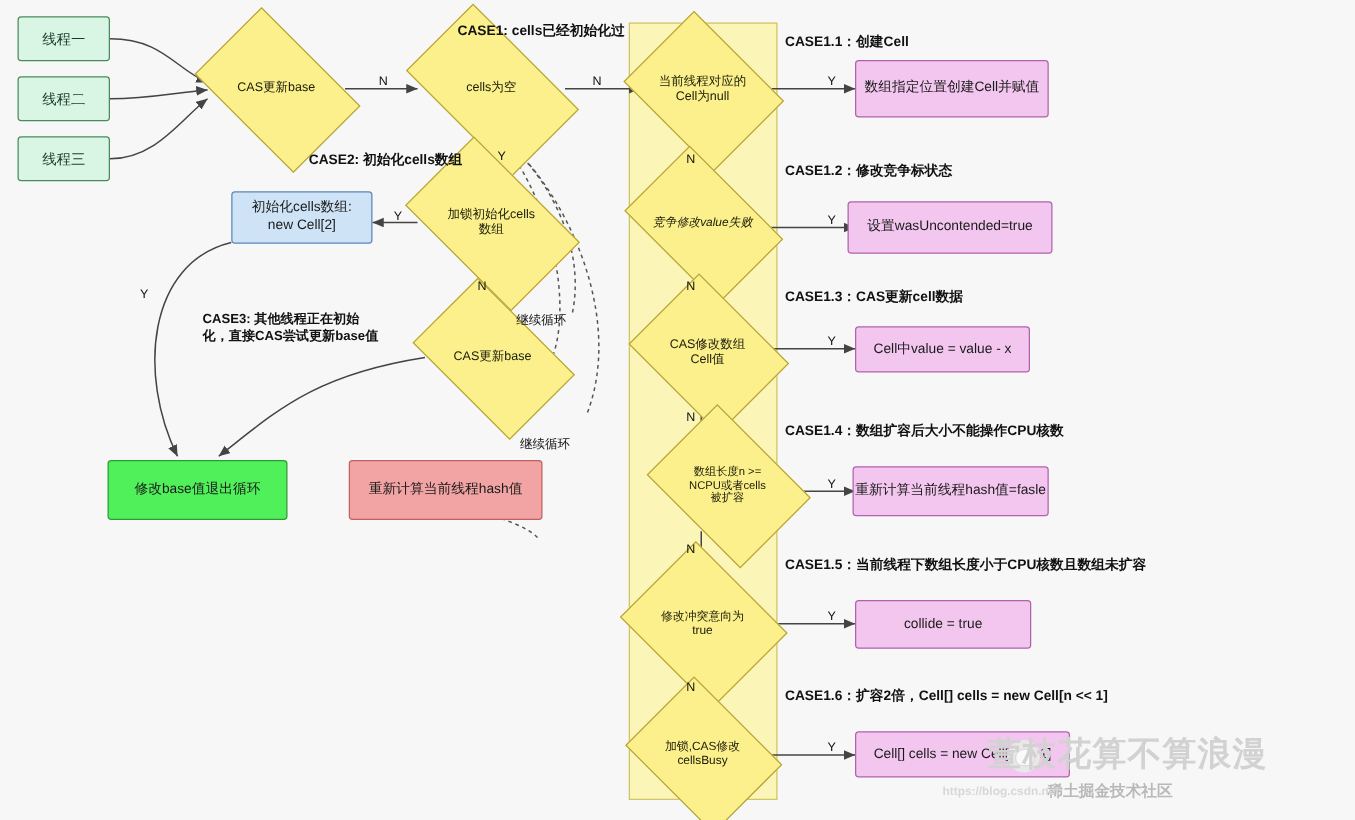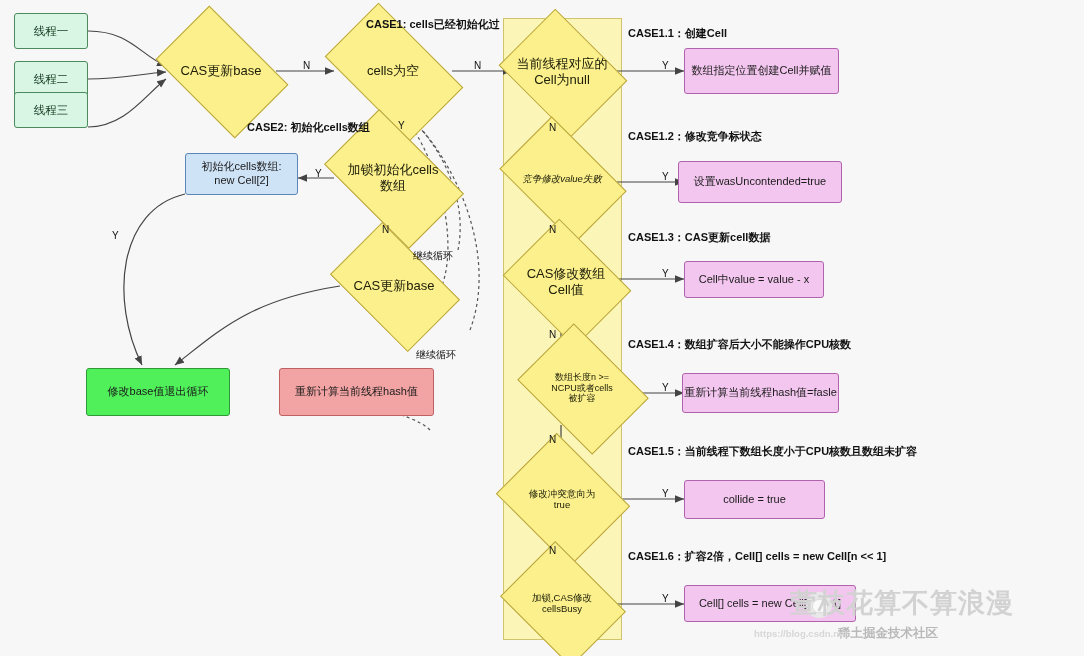--- a/index.html
+++ b/index.html
@@ -20,21 +20,21 @@
 
   
   .thread{width:74px;height:36px;background:#d9f5e3;border:1.3px solid #4a8a5c;border-radius:3px;font-size:11.5px;color:#173d23;}
 
   
   .diamond{position:absolute;}
   .diamond .dshape{position:absolute;left:0;top:0;width:100%;height:100%;
      background:#fbf08c;border:1.3px solid #b8a33a;transform:rotate(45deg);}
   .diamond .dtext{position:absolute;left:0;top:0;width:100%;height:100%;
      display:flex;align-items:center;justify-content:center;text-align:center;
-     font-size:13px;color:#20200a;line-height:1.2;white-space:pre-line;z-index:2;}
+     font-size:10px;color:#20200a;line-height:1.2;white-space:pre-line;z-index:2;}
 
   .pinkbox{background:#f3c6ef;border:1.3px solid #b062ad;border-radius:3px;font-size:11px;color:#3b1038;}
   .bluebox{background:#cfe3f7;border:1.3px solid #5b86b5;border-radius:3px;font-size:11px;color:#123050;}
   .greenbox{background:#4ff05a;border:1.3px solid #2e9a36;border-radius:3px;font-size:11px;color:#0d3d12;}
   .redbox{background:#f2a3a3;border:1.3px solid #c06060;border-radius:3px;font-size:11px;color:#4a1111;}
 
   .grouptitle{position:absolute;font-size:11px;color:#111;font-weight:bold;white-space:nowrap;}
   .caption{position:absolute;font-size:10.5px;color:#111;white-space:pre-line;line-height:1.35;}
   .caption-b{font-weight:bold;}
   .edgelbl{position:absolute;font-size:10px;color:#111;}
@@ -105,21 +105,21 @@
       <path d="M470,330 C500,250 450,150 404,112"></path>
       <path d="M440,290 C455,260 452,180 402,112"></path>
       <path d="M430,430 C420,420 400,415 383,408"></path>
     </g>
 
     <svg></svg>
   </svg>
 
   <div class="node thread" style="left:14px;top:13px;">线程一</div>
   <div class="node thread" style="left:14px;top:61px;">线程二</div>
-  <div class="node thread" style="left:14px;top:92px;">线程三</div>
+  <div class="node thread" style="left:14px;top:109px;">线程三</div>
 
   <div class="diamond" style="left:166px;top:34px;width:110px;height:74px;">
     <div class="dshape"></div>
     <div class="dtext">CAS更新base</div>
   </div>
 
   <div class="diamond" style="left:334px;top:34px;width:118px;height:74px;">
     <div class="dshape"></div>
     <div class="dtext">cells为空</div>
   </div>
@@ -203,20 +203,22 @@
   <div class="node rect pinkbox" style="left:684px;top:480px;width:141px;height:39px;">
     <span class="txt">collide = true</span>
   </div>
 
   <div class="node rect pinkbox" style="left:684px;top:585px;width:172px;height:37px;">
     <span class="txt">Cell[] cells = new Cell[n &lt;&lt; 1]</span>
   </div>
 
   <div class="grouptitle" style="left:366px;top:17px;">CASE1: cells已经初始化过</div>
   <div class="grouptitle" style="left:247px;top:120px;">CASE2: 初始化cells数组</div>
+  <div class="caption caption-b" style="left:162px;top:248px;">CASE3: 其他线程正在初始
+化，直接CAS尝试更新base值</div>
 
   <div class="grouptitle" style="left:628px;top:26px;">CASE1.1：创建Cell</div>
   <div class="grouptitle" style="left:628px;top:129px;">CASE1.2：修改竞争标状态</div>
   <div class="grouptitle" style="left:628px;top:230px;">CASE1.3：CAS更新cell数据</div>
   <div class="grouptitle" style="left:628px;top:337px;">CASE1.4：数组扩容后大小不能操作CPU核数</div>
   <div class="grouptitle" style="left:628px;top:444px;">CASE1.5：当前线程下数组长度小于CPU核数且数组未扩容</div>
   <div class="grouptitle" style="left:628px;top:549px;">CASE1.6：扩容2倍，Cell[] cells = new Cell[n &lt;&lt; 1]</div>
 
 
   <div class="edgelbl" style="left:413px;top:249px;">继续循环</div>

